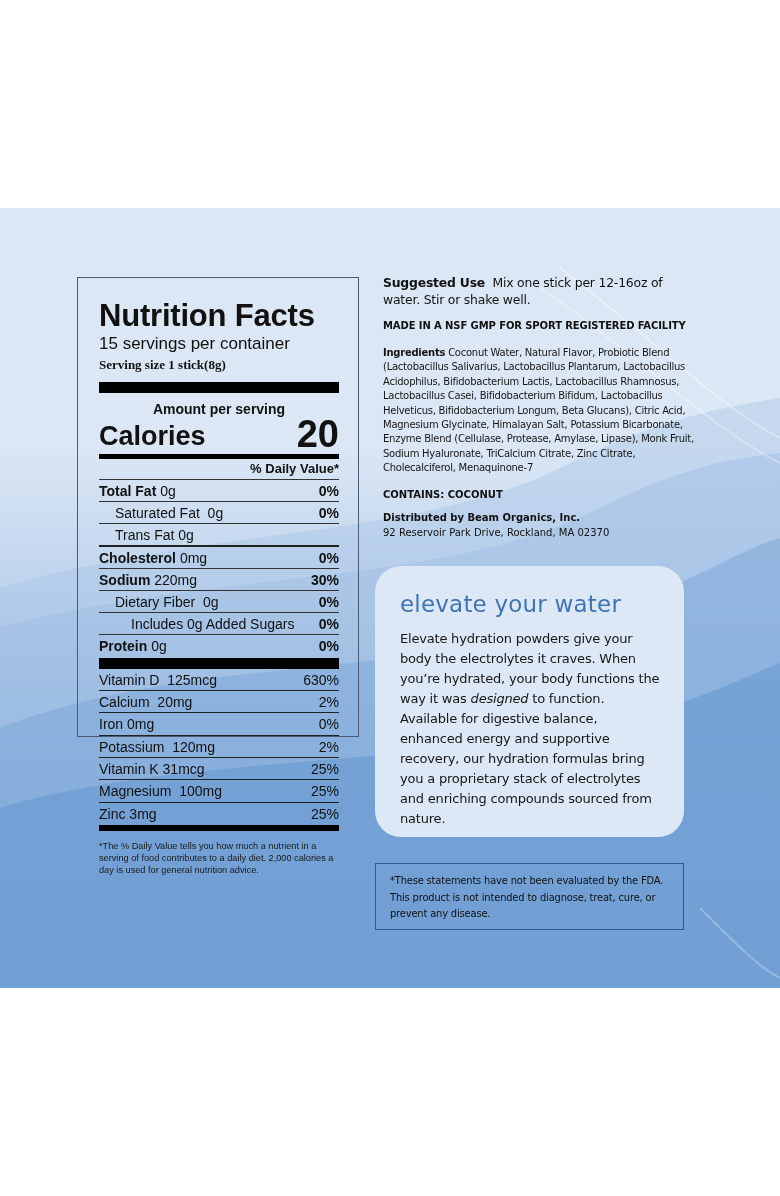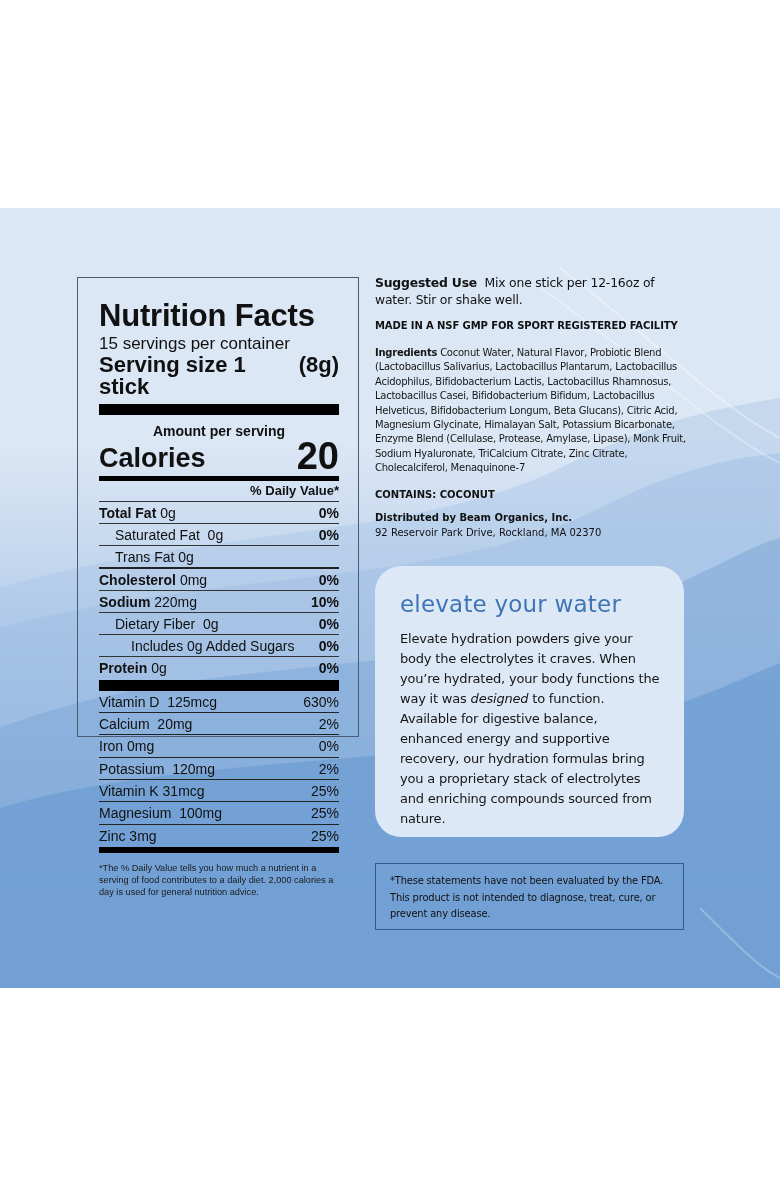--- a/index.html
+++ b/index.html
@@ -14,21 +14,21 @@
   .wave { position: absolute; left: 0; top: 0; width: 780px; height: 780px; }
 
   
   .nf {
     position: absolute; left: 77px; top: 69px; width: 282px; height: 460px;
     border: 1.5px solid #4a5a70; padding: 0 19px 12px 21px;
     font-family: "Liberation Sans", sans-serif;
   }
   .nf-title { font-weight: bold; font-size: 31px; margin-top: 20px; letter-spacing: -0.2px; line-height: 36px; }
   .nf-servings { font-size: 17px; line-height: 20px; }
-  .nf-size { display: flex; justify-content: flex-end; font-weight: bold; font-size: 22px; line-height: 22px; }
+  .nf-size { display: flex; justify-content: flex-start; font-weight: bold; font-size: 13px; line-height: 22px; font-family: Liberation Serif, serif; }
   .bar-thick { height: 11px; background: #000; margin-top: 6px; }
   .nf-amount { font-weight: bold; font-size: 14px; margin-top: 8px; line-height: 16px; text-align: center; }
   .nf-cal { display: flex; justify-content: space-between; align-items: flex-end; font-weight: bold; line-height: 30px; }
   .nf-cal .lbl { font-size: 27px; }
   .nf-cal .val { font-size: 38px; line-height: 34px; }
   .bar-med { height: 5px; background: #000; margin-top: 3px; }
   .nf-dv { text-align: right; font-weight: bold; font-size: 13px; line-height: 20px; border-bottom: 1px solid #333; }
   .row { display: flex; justify-content: space-between; font-size: 14px; height: 22.2px; line-height: 22px; border-bottom: 1px solid #333; }
   .row b { font-weight: bold; }
   .row .pct { font-weight: bold; }
@@ -37,21 +37,21 @@
   .row.noborder { border-bottom: none; }
   .row.partial { border-bottom: none; position: relative; }
   .row.partial::after { content: ""; position: absolute; left: 32px; right: 0; bottom: 0; border-bottom: 1px solid #333; }
   .bar-thick2 { height: 11px; background: #000; margin-top: 0; }
   .vrow { display: flex; justify-content: space-between; font-size: 14px; height: 22.4px; line-height: 22px; border-bottom: 1px solid #222; }
   .vrow.last { border-bottom: none; }
   .bar-med2 { height: 6px; background: #000; }
   .nf-foot { font-size: 9.2px; line-height: 12px; margin-top: 9px; color: #1a1a1a; }
 
   
-  .right { position: absolute; left: 375px; top: 66px; width: 320px; font-family: "DejaVu Sans", sans-serif; }
+  .right { position: absolute; left: 383px; top: 66px; width: 320px; font-family: "DejaVu Sans", sans-serif; }
   .sug { font-size: 12.4px; line-height: 17px; color: #111; letter-spacing: -0.2px; }
   .sug b { font-weight: bold; }
   .made { font-size: 10px; font-weight: bold; margin-top: 12px; letter-spacing: -0.1px; }
   .ingr { font-size: 10px; line-height: 14.4px; margin-top: 15px; letter-spacing: -0.25px; color: #161616; }
   .ingr b { font-weight: bold; }
   .contains { font-size: 10px; font-weight: bold; margin-top: 13px; }
   .dist { font-size: 10px; margin-top: 10px; line-height: 15px; }
   .dist b { font-weight: bold; }
 
   .card {
@@ -111,21 +111,21 @@
     <div class="row ind1" style="border-bottom:2px solid #222;">
       <span><span>Trans Fat</span> <span>0g</span></span>
       <span class="pct"></span>
     </div>
     <div class="row">
       <span><b>Cholesterol</b> <span>0mg</span></span>
       <span class="pct">0%</span>
     </div>
     <div class="row">
       <span><b>Sodium</b> <span>220mg</span></span>
-      <span class="pct">10%</span>
+      <span class="pct">30%</span>
     </div>
     <div class="row ind1">
       <span><span>Dietary Fiber</span>&nbsp; <span>0g</span></span>
       <span class="pct">0%</span>
     </div>
     <div class="row ind2">
       <span>Includes 0g Added Sugars</span>
       <span class="pct">0%</span>
     </div>
     <div class="row noborder">

